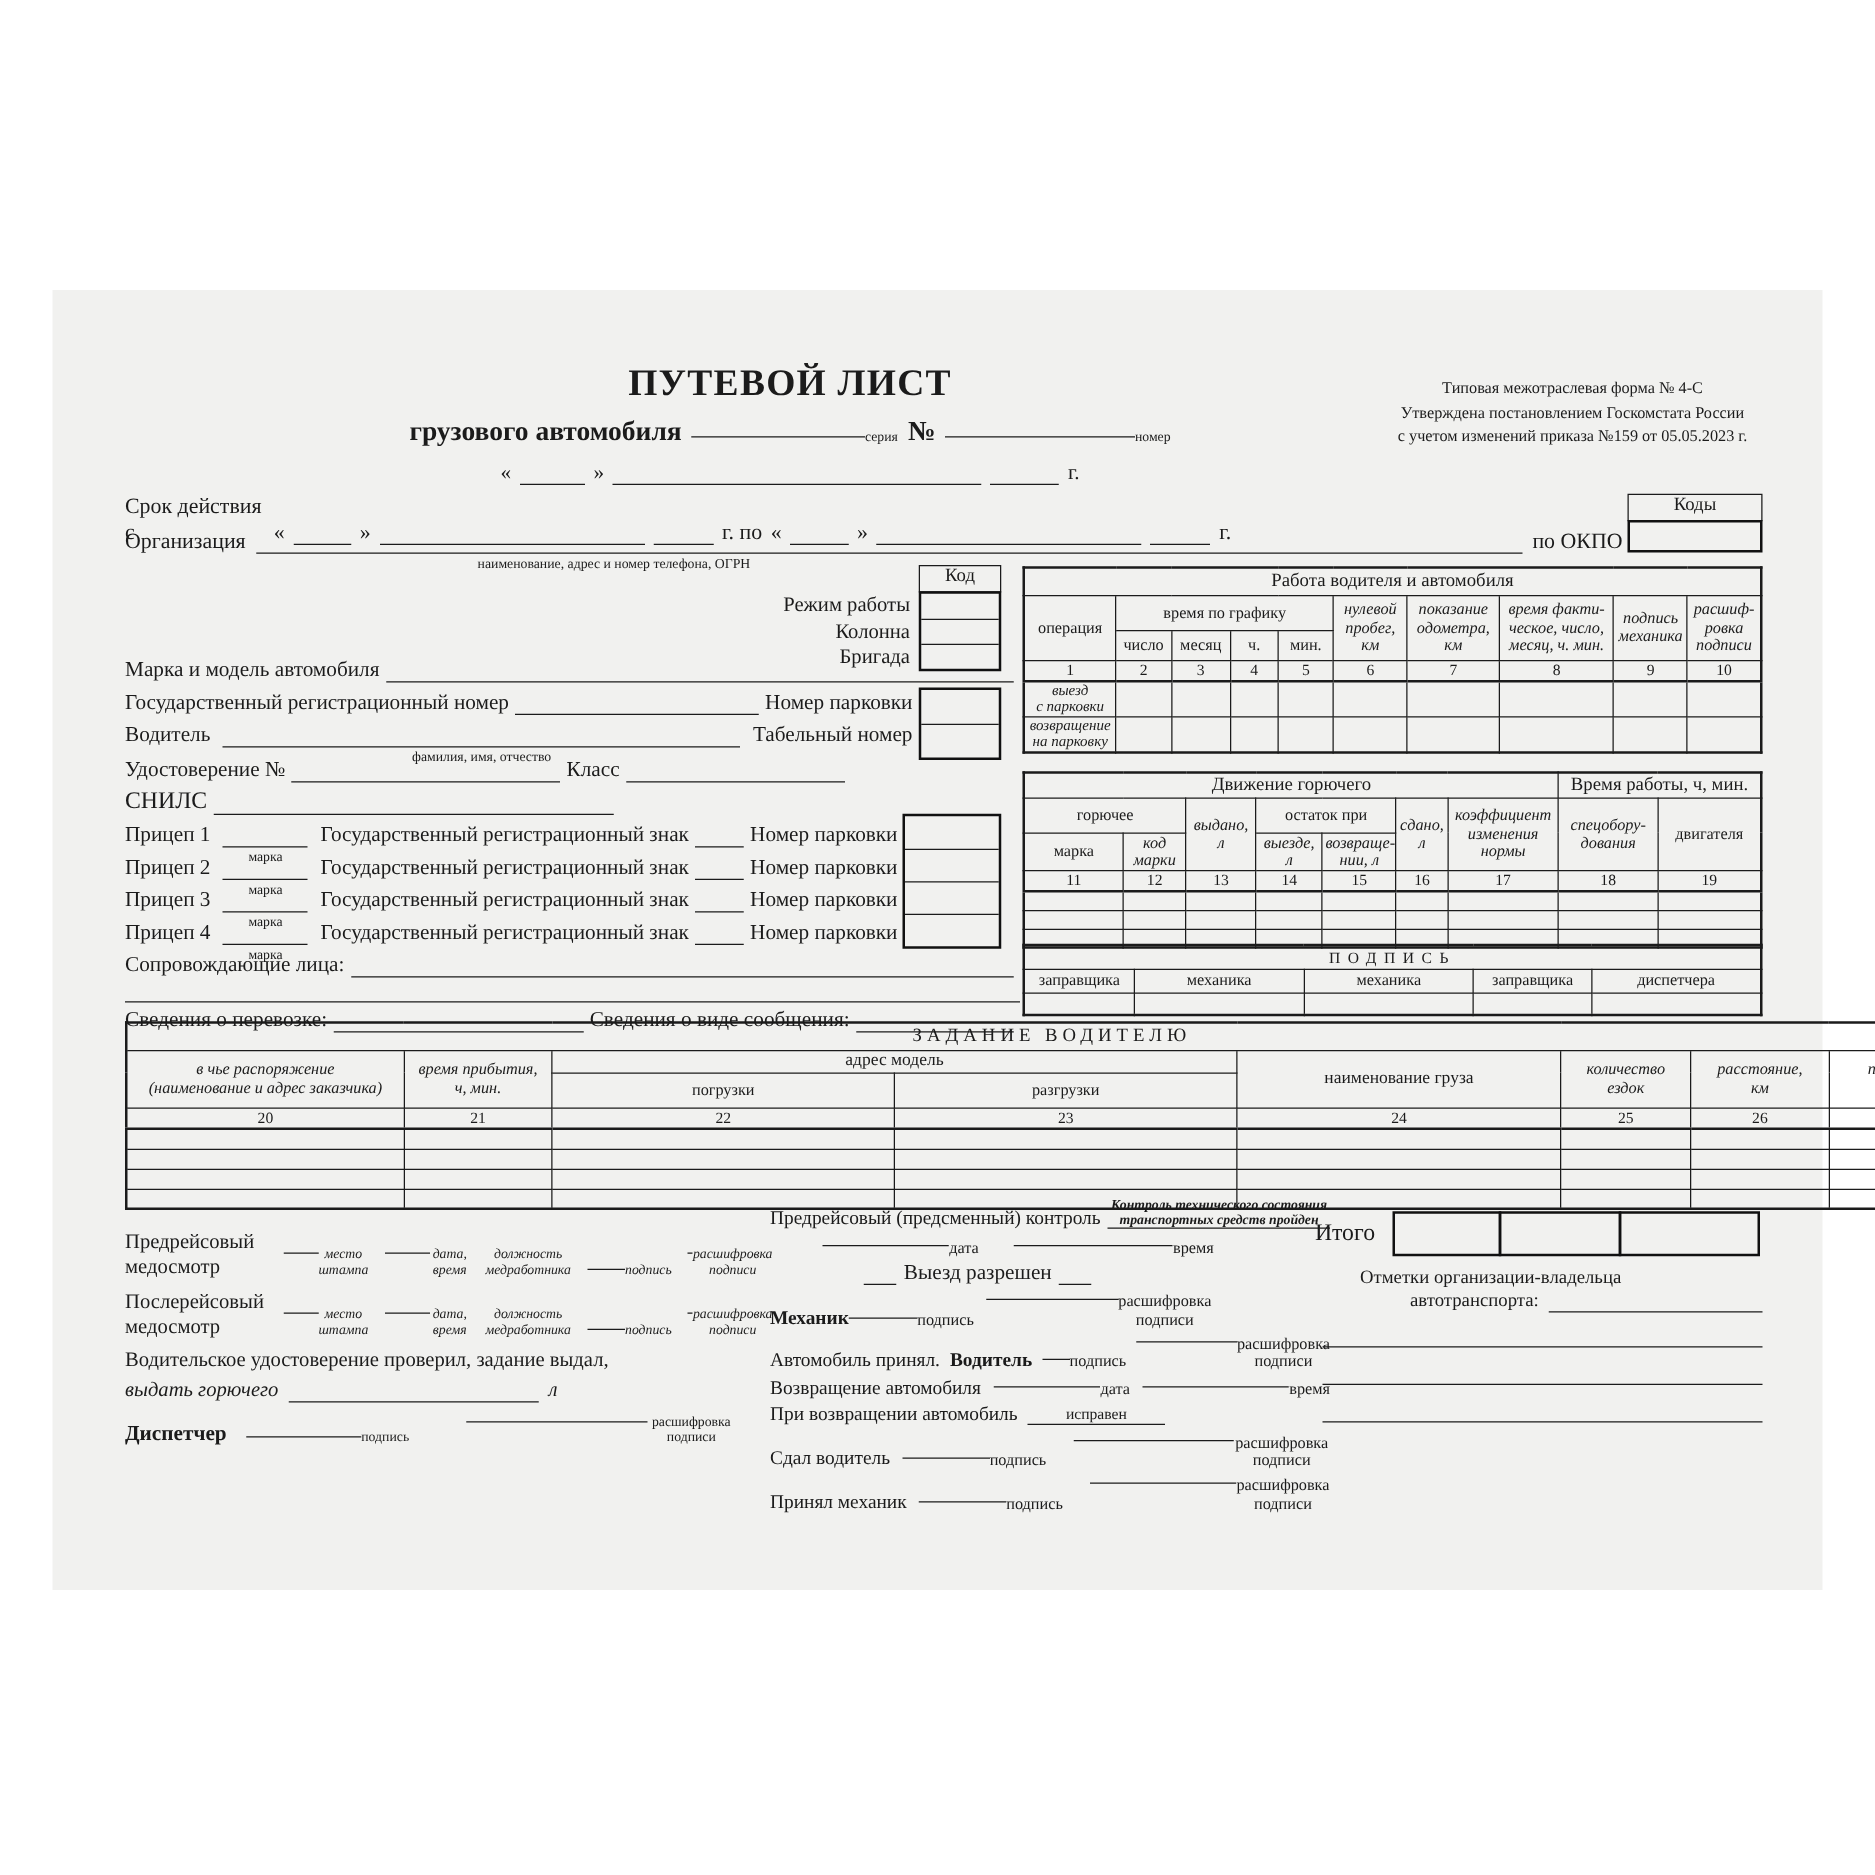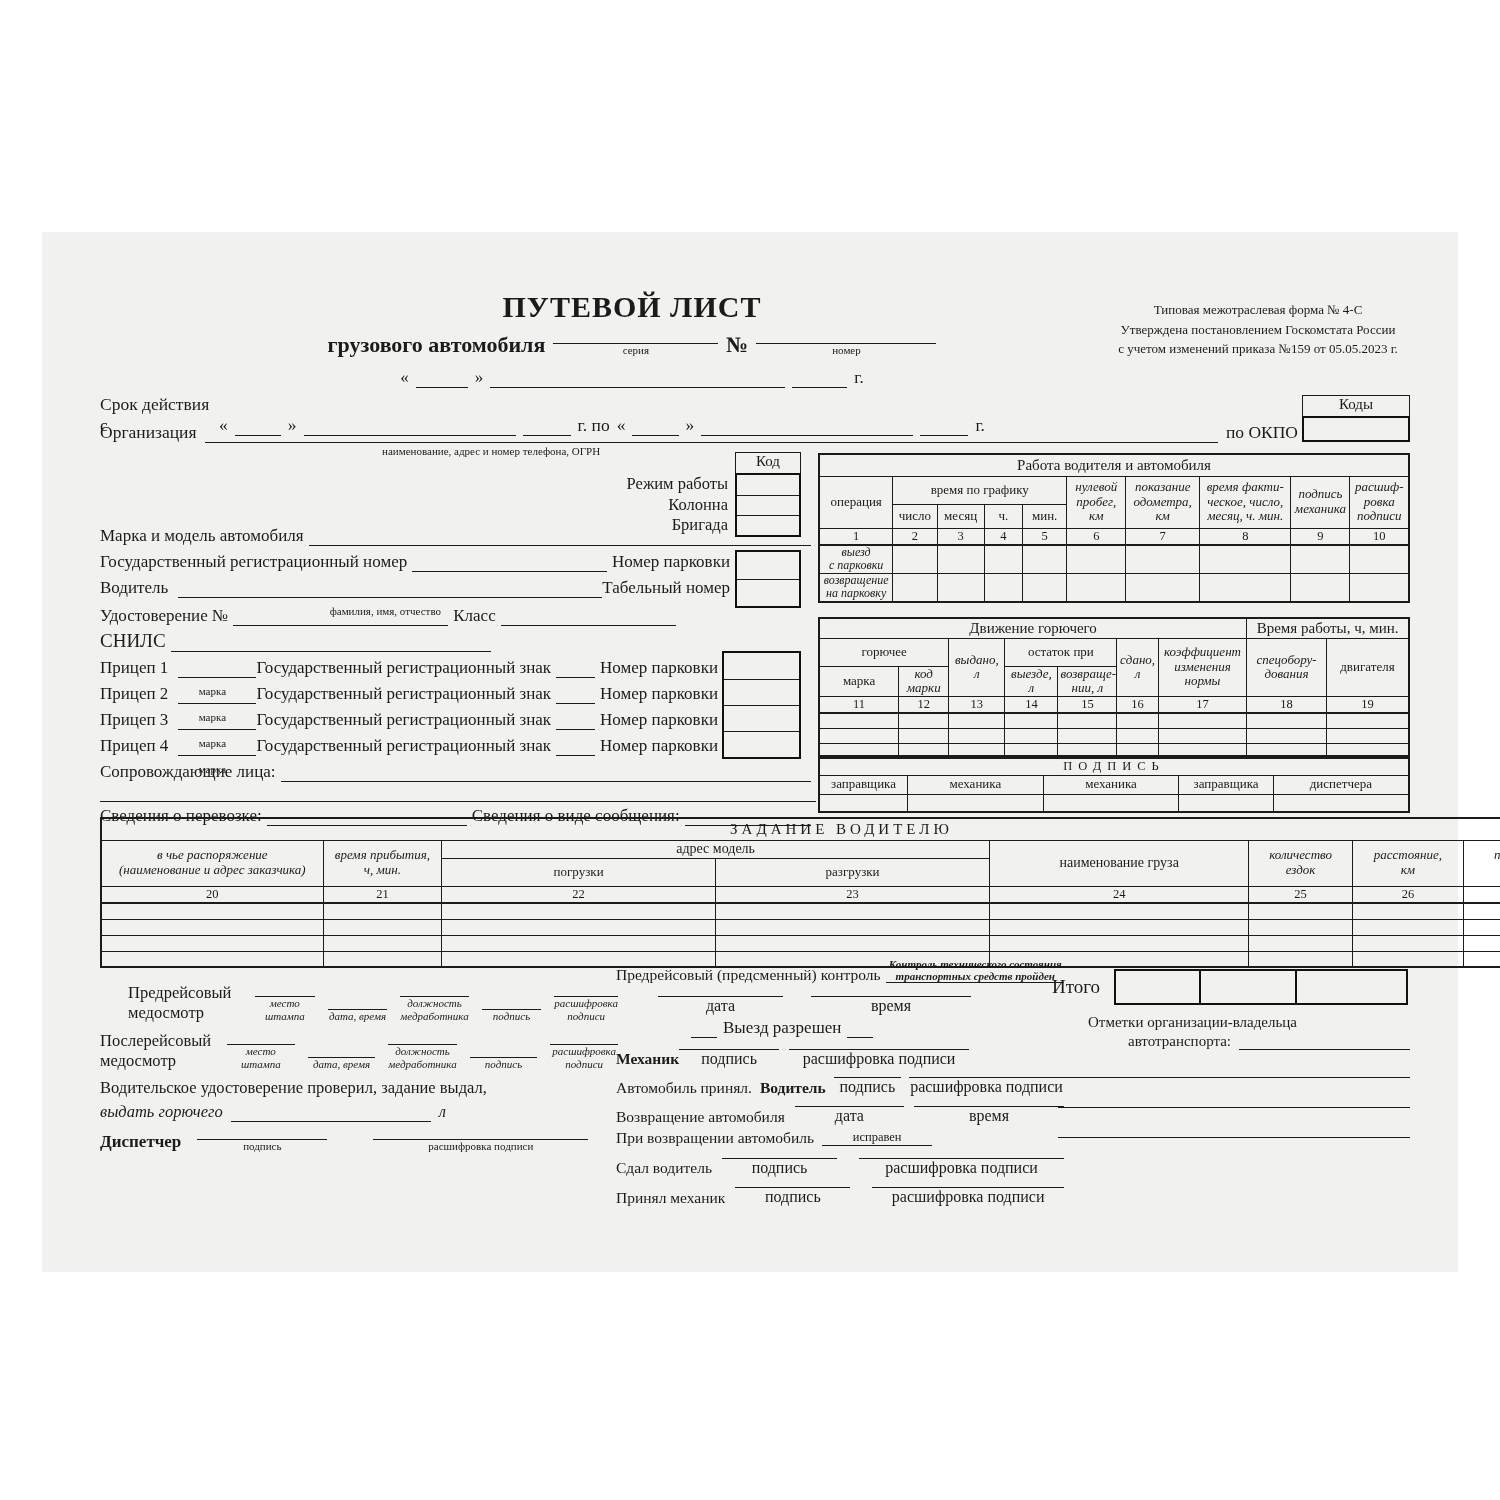--- a/index.html
+++ b/index.html
@@ -6,21 +6,21 @@
   html,body { width:1500px; height:1500px; background:#ffffff; }
   body { font-family:"Liberation Serif", serif; color:#1b1b1b; position:relative; }
   .paper { position:absolute; left:42px; top:232px; width:1416px; height:1040px; background:#f1f1ef; }
   .abs { position:absolute; }
   .flex { display:flex; align-items:flex-end; }
   .blank { display:inline-block; border-bottom:1.5px solid #1b1b1b; height:6px; }
   .bfull { border-bottom:1.5px solid #1b1b1b; }
   .cap { font-size:11px; line-height:1.12; text-align:center; }
   .pre { white-space:pre-line;font-style:italic; }
   .b { font-weight:bold; }
-  .fcol { display:flex; flex-direction:column; align-items:stretch; }
+  .fcol { display:flex; flex-direction:row; align-items:stretch; }
   .fcol .blank { width:100%; }
   .ocol { display:flex; flex-direction:column; align-items:center; justify-content:flex-end; border-bottom:1.5px solid #1b1b1b; }
   .lbl { font-size:17px; line-height:1.1; }
   table { border-collapse:collapse; table-layout:fixed; width:100%; }
   td,th { border:1px solid #1b1b1b; font-weight:normal; text-align:center; vertical-align:middle; padding:0 2px; font-size:13px; line-height:1.12; }
   table.outer { border:2px solid #1b1b1b; }
   tr.thick td { border-top:2px solid #1b1b1b; }
   .nums td { font-size:12.5px; height:17px; }
   .title-row th { font-size:15px; }
   
@@ -29,21 +29,21 @@
   .lrow .blank.fix { flex:none; }
   
   .cellstack { border:2.5px solid #111; background:transparent; }
   .cellstack .c { border-top:1px solid #1b1b1b; }
   .cellstack .c:first-child { border-top:none; }
   
   .mrow { display:flex; align-items:flex-end; gap:13px; }
   .mrow .fcol { flex:1; }
   .bm-row { display:flex; align-items:flex-end; margin-bottom:3px; }
   .bm-row .lbl2 { font-size:15.5px; line-height:1.1; white-space:nowrap; }
-  .cap2 { font-size:16px; text-align:center; line-height:1.1; }
+  .cap2 { font-size:13px; text-align:center; line-height:1.1; }
 </style>
 </head>
 <body>
 
 <div class="paper">
 
   <div class="abs" style="left:280px; top:58px; width:620px;">
     <div style="text-align:center; font-size:30px; font-weight:bold; letter-spacing:1px;">ПУТЕВОЙ ЛИСТ</div>
     <div class="flex" style="justify-content:center; gap:8px; margin-top:10px;">
       <span style="font-size:22px; font-weight:bold; line-height:1;">грузового автомобиля</span>
@@ -513,21 +513,21 @@
   </div>
 
   <div class="abs" style="left:940px; top:744px; width:118px; text-align:right; font-size:19px;">Итого</div>
   <div class="abs" style="left:1072px; top:737px; width:294px; height:36px; display:flex;">
     <div style="flex:29; border:2.5px solid #111;"></div>
     <div style="flex:33; border:2.5px solid #111; margin-left:-2.5px;"></div>
     <div style="flex:38; border:2.5px solid #111; margin-left:-2.5px;"></div>
   </div>
 
   <div class="abs" style="left:58px; top:750px; width:518px;">
-    <div class="mrow" style="height:40px;margin-left:28px;">
+    <div class="mrow" style="height:40px;">
       <div style="width:114px; font-size:16.5px; line-height:1.18;">
         <div>Предрейсовый</div>
         <div>медосмотр</div>
       </div>
       <div class="fcol">
           <span class="blank"></span>
           <span class="cap pre">место
 штампа</span>
         </div>
       <div class="fcol">

